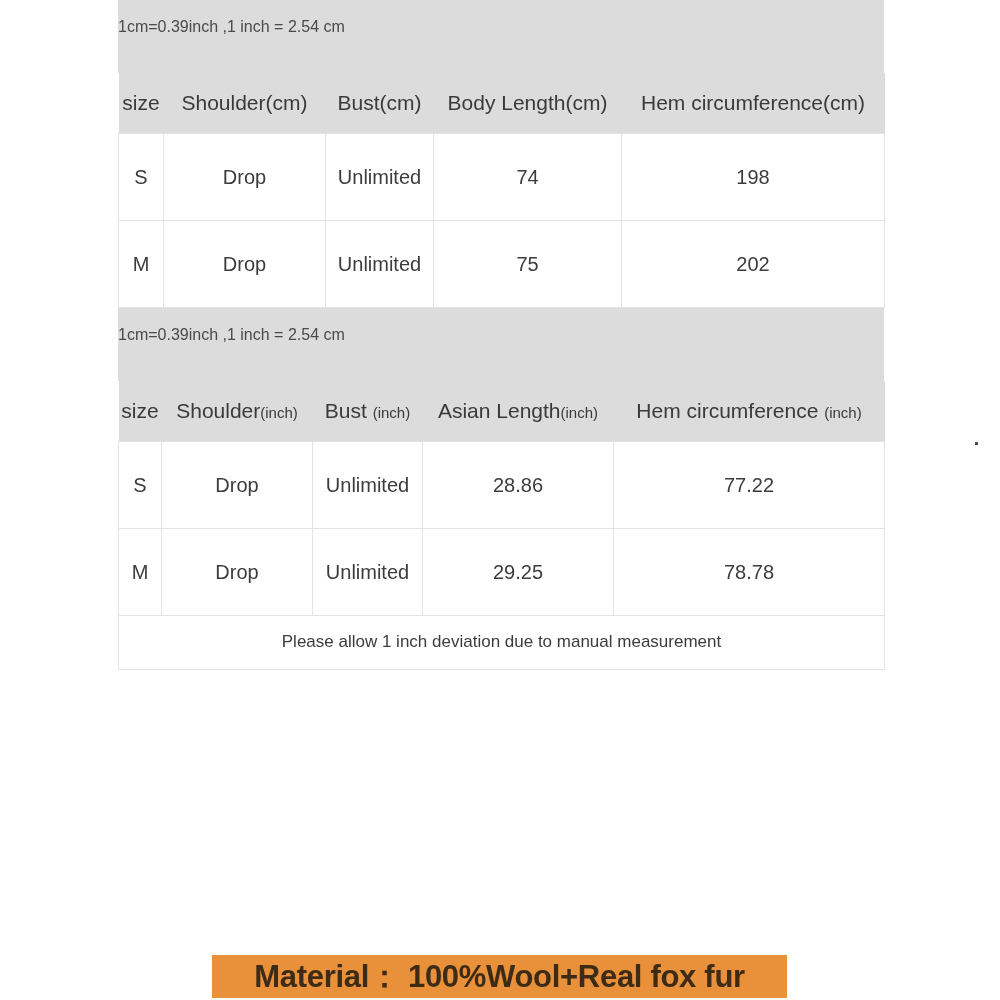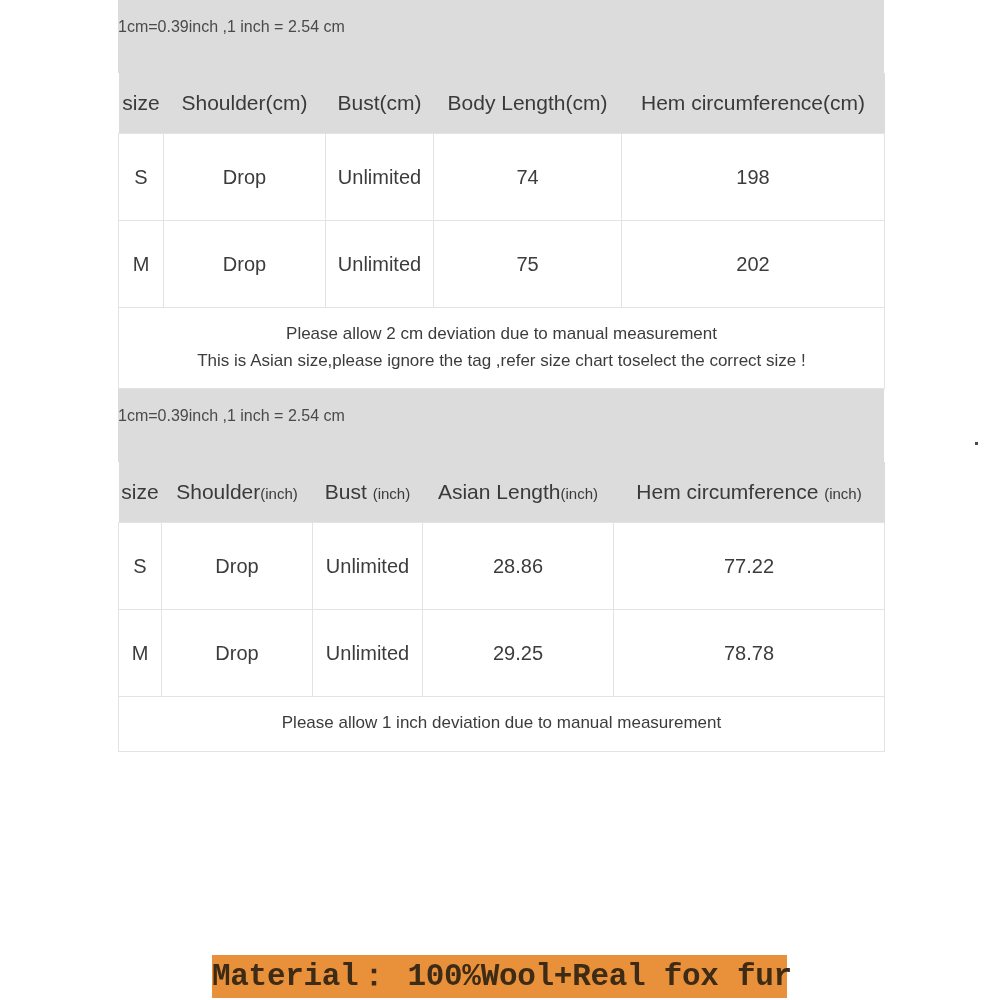--- a/index.html
+++ b/index.html
@@ -106,21 +106,20 @@
     width: 575px;
     height: 43px;
     background: #e8903a;
     color: #3d2b16;
     font-weight: bold;
     font-size: 31px;
     line-height: 43px;
     text-align: center;
     letter-spacing: -0.3px;
     white-space: nowrap;
-    font-family: Liberation Mono, monospace;
   }
 
   .speck {
     position: absolute;
     left: 975px;
     top: 442px;
     width: 3px;
     height: 3px;
     background: #4a4a4a;
   }
@@ -166,26 +165,20 @@
           <td>74</td>
           <td>198</td>
         </tr>
         <tr>
           <td>M</td>
           <td>Drop</td>
           <td>Unlimited</td>
           <td>75</td>
           <td>202</td>
         </tr>
-        <tr>
-          <td class="note-cell" colspan="5">
-            <span class="note-line">Please allow 2 cm deviation due to manual measurement</span>
-            <span class="note-line">This is Asian size,please ignore the tag ,refer size chart toselect the correct size !</span>
-          </td>
-        </tr>
       </tbody>
     </table>
 
     <div class="band">
       <div class="section-sub sp-sub-in">1cm=0.39inch ,1 inch = 2.54 cm</div>
     </div>
 
     <table class="size-table">
       <colgroup>
         <col style="width:43px">

